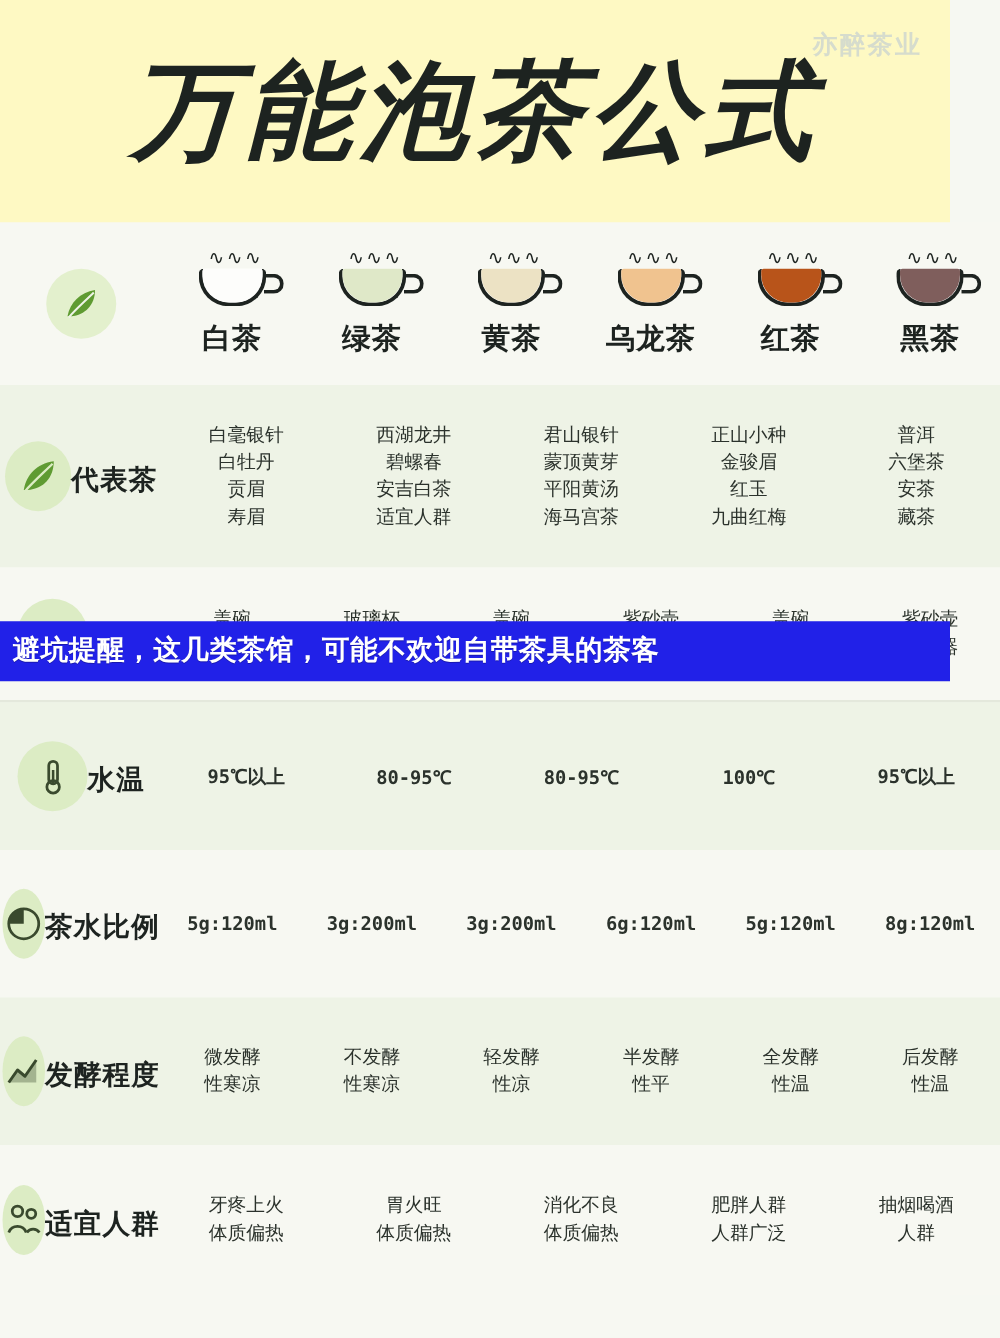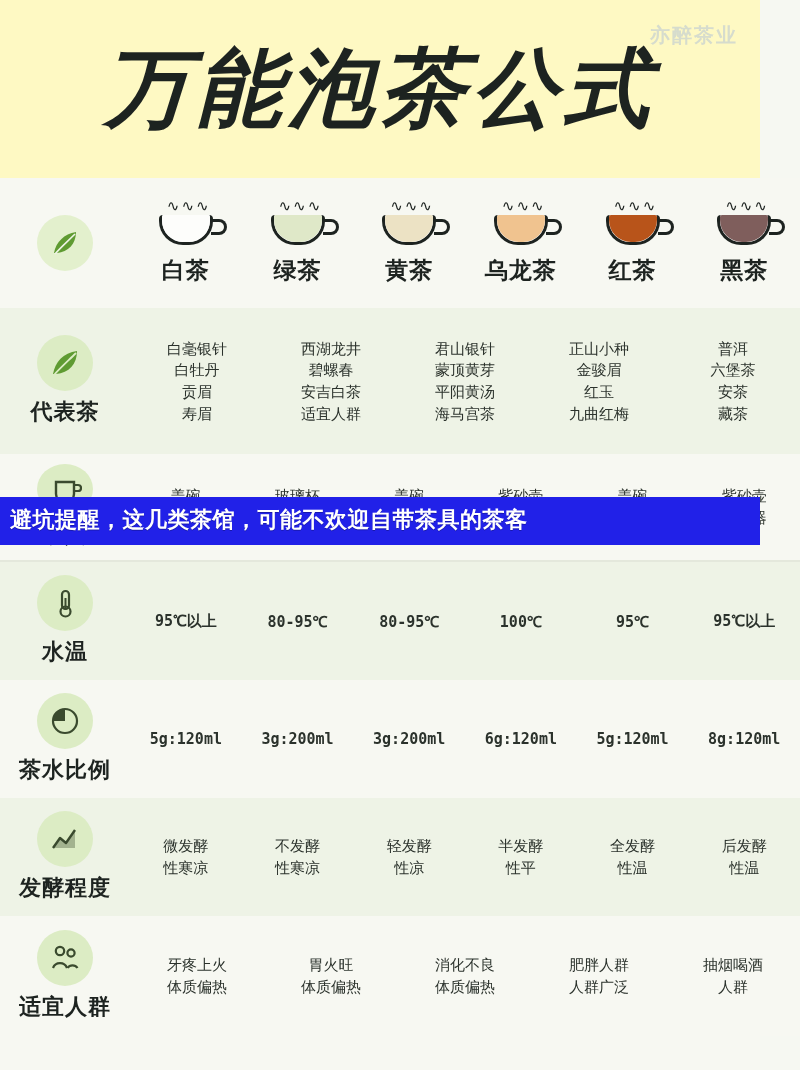--- a/index.html
+++ b/index.html
@@ -52,21 +52,21 @@
     width: 800px;
     align-items: stretch;
   }
   .row.alt   { background: #eef3e6; }
   .row.plain { background: #f7f8f2; }
 
   .label-cell {
     width: 130px;
     min-width: 130px;
     display: flex;
-    flex-direction: column;
+    flex-direction: row;
     align-items: center;
     justify-content: center;
     padding: 10px 4px;
   }
   .label-cell .label-text {
     font-size: 22px;
     font-weight: bold;
     color: #1d2320;
     letter-spacing: 1px;
     margin-top: 6px;
@@ -373,23 +373,20 @@
         <div class="cell">
           <div class="mono">80-95℃</div>
         </div>
         <div class="cell">
           <div class="mono">80-95℃</div>
         </div>
         <div class="cell">
           <div class="mono">100℃</div>
         </div>
         <div class="cell">
-          <div class="mono">95℃</div>
-        </div>
-        <div class="cell">
           <div class="mono">95℃以上</div>
         </div>
       </div>
     </div>
 
     <div class="row plain" style="height:118px;">
       <div class="label-cell">
         <div class="badge">
           <svg width="34" height="34" viewBox="0 0 34 34">
             <circle cx="17" cy="17" r="12" fill="none" stroke="#3a4a2e" stroke-width="2.2"></circle>

